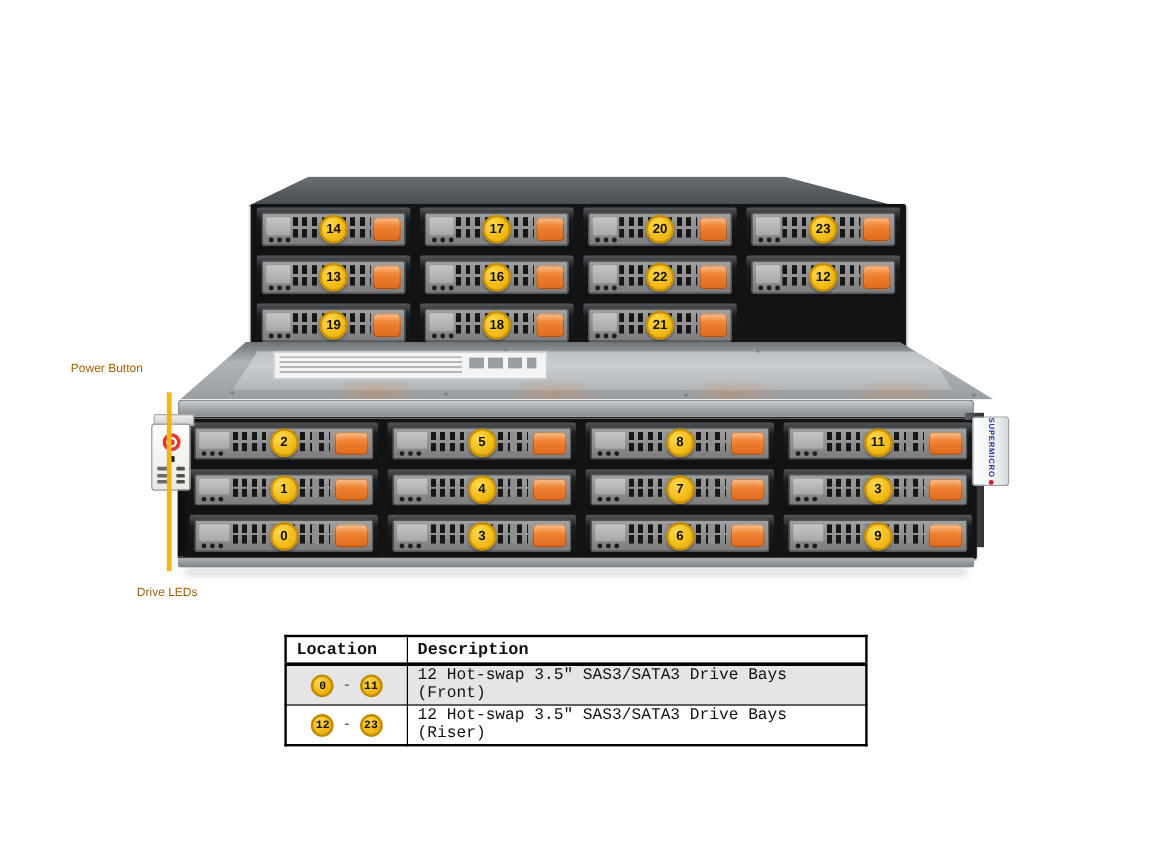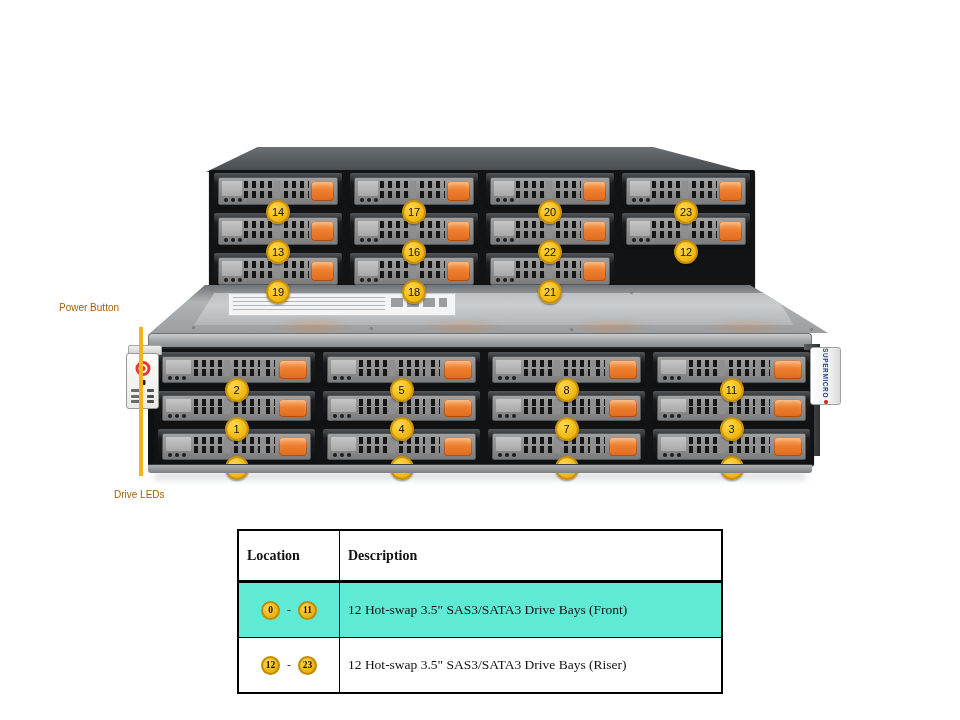--- a/index.html
+++ b/index.html
@@ -35,23 +35,23 @@
   .vents{position:absolute;left:21%;right:24%;top:3px;bottom:6px;
          background-image:
            repeating-linear-gradient(90deg,rgba(143,143,143,0) 0 30px,#8f8f8f 30px 36px),
            linear-gradient(rgba(150,150,150,0) 0 44%, #939393 44% 56%, rgba(150,150,150,0) 56% 100%),
            repeating-linear-gradient(90deg,#161616 0 4px,rgba(0,0,0,0) 4px 8px);}
   .leds{position:absolute;left:5px;bottom:2px;display:flex;gap:3px;}
   .leds i{display:block;width:4px;height:4px;border-radius:50%;background:#1d1d1d;}
   .badge{position:absolute;left:50%;top:50%;transform:translate(-50%,-50%);
          width:24px;height:24px;border-radius:50%;box-sizing:border-box;
          background:radial-gradient(circle at 35% 30%,#ffd94f,#f2bb16 60%,#e5a60c);
-         border:2px solid #c8910a;color:#111;font-weight:normal;font-size:11px;
+         border:2px solid #c8910a;color:#111;font-weight:bold;font-size:11px;
          display:flex;align-items:center;justify-content:center;
-         box-shadow:0 1px 2px rgba(0,0,0,.45);z-index:3;margin-top:21px;}
+         box-shadow:0 1px 2px rgba(0,0,0,.45);z-index:3;}
   .latch{position:absolute;right:3px;top:3px;bottom:3px;border-radius:4px;
          background:linear-gradient(180deg,#f7a055,#ee7f2f 45%,#df6b1d);
          box-shadow:inset 0 0 0 1px rgba(80,30,0,.35), inset 0 6px 6px -4px rgba(255,255,255,.55);}
   #riser-grid .latch{width:23px;}
   #front-grid .latch{width:28px;}
 
   
   #chassis-top{position:absolute;left:150px;top:285px;width:678px;height:48px;
                clip-path:polygon(8.1% 0,88.5% 0,100% 100%,0 100%);
                background:linear-gradient(180deg,#6e7377,#b0b4b7 35%,#9a9ea1);}
@@ -117,25 +117,25 @@
       background:linear-gradient(90deg,#ffffff,#eceded 70%,#d8d9da);
       border:1px solid #9fa2a4;border-radius:3px;box-sizing:border-box;z-index:7;
       display:flex;flex-direction:column;align-items:center;justify-content:center;gap:2px;}
   #right-ear .brand{writing-mode:vertical-rl;font-size:6.5px;font-weight:bold;
       letter-spacing:.6px;color:#2c3a96;}
   #right-ear .dot{width:4px;height:4px;border-radius:50%;background:#c22026;}
 
   
   #spec-table{position:absolute;left:237px;top:529px;width:486px;
       border-collapse:collapse;border:2px solid #000;background:#fff;}
-  #spec-table th,#spec-table td{border:1px solid #000;padding:15px 8px;
-      font-family:Liberation Serif, serif;text-align:left;vertical-align:middle;}
+  #spec-table th,#spec-table td{border:1px solid #000;padding:1px 8px;
+      font-family:Liberation Mono, monospace;text-align:left;vertical-align:middle;}
   #spec-table th{font-size:14px;font-weight:bold;border-bottom:3px solid #000;height:19px;}
   #spec-table td{font-size:13.5px;height:24px;}
-  #spec-table .shade td{background:#5eead4;}
+  #spec-table .shade td{background:#e5e5e5;}
   #spec-table .loc{width:84px;white-space:nowrap;text-align:center;}
   .tbadge{display:inline-flex;align-items:center;justify-content:center;
       width:19px;height:19px;border-radius:50%;box-sizing:border-box;
       background:radial-gradient(circle at 35% 30%,#ffd94f,#f0b516 60%,#e2a30c);
       border:2px solid #c08b00;color:#111;font-size:9.5px;font-weight:bold;
       vertical-align:middle;}
   .dash{display:inline-block;margin:0 7px;color:#333;font-size:12px;vertical-align:middle;}
 </style>
 </head>
 <body>

